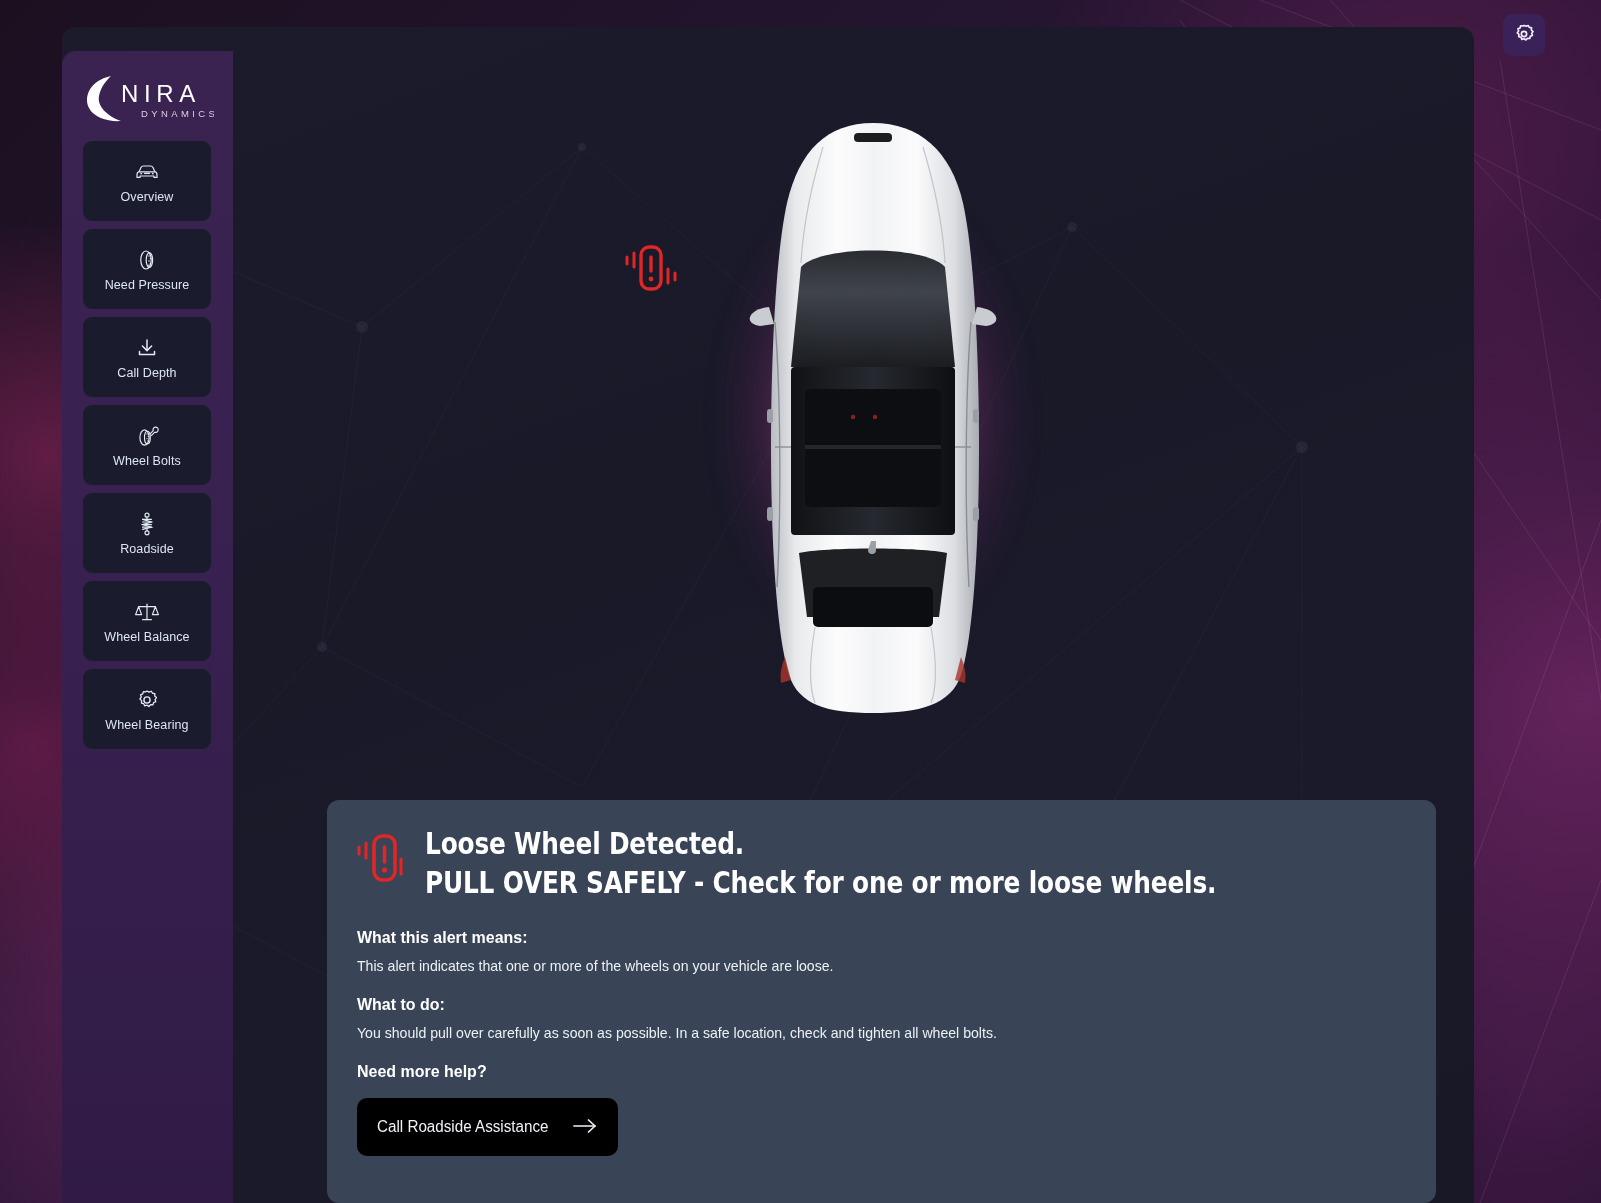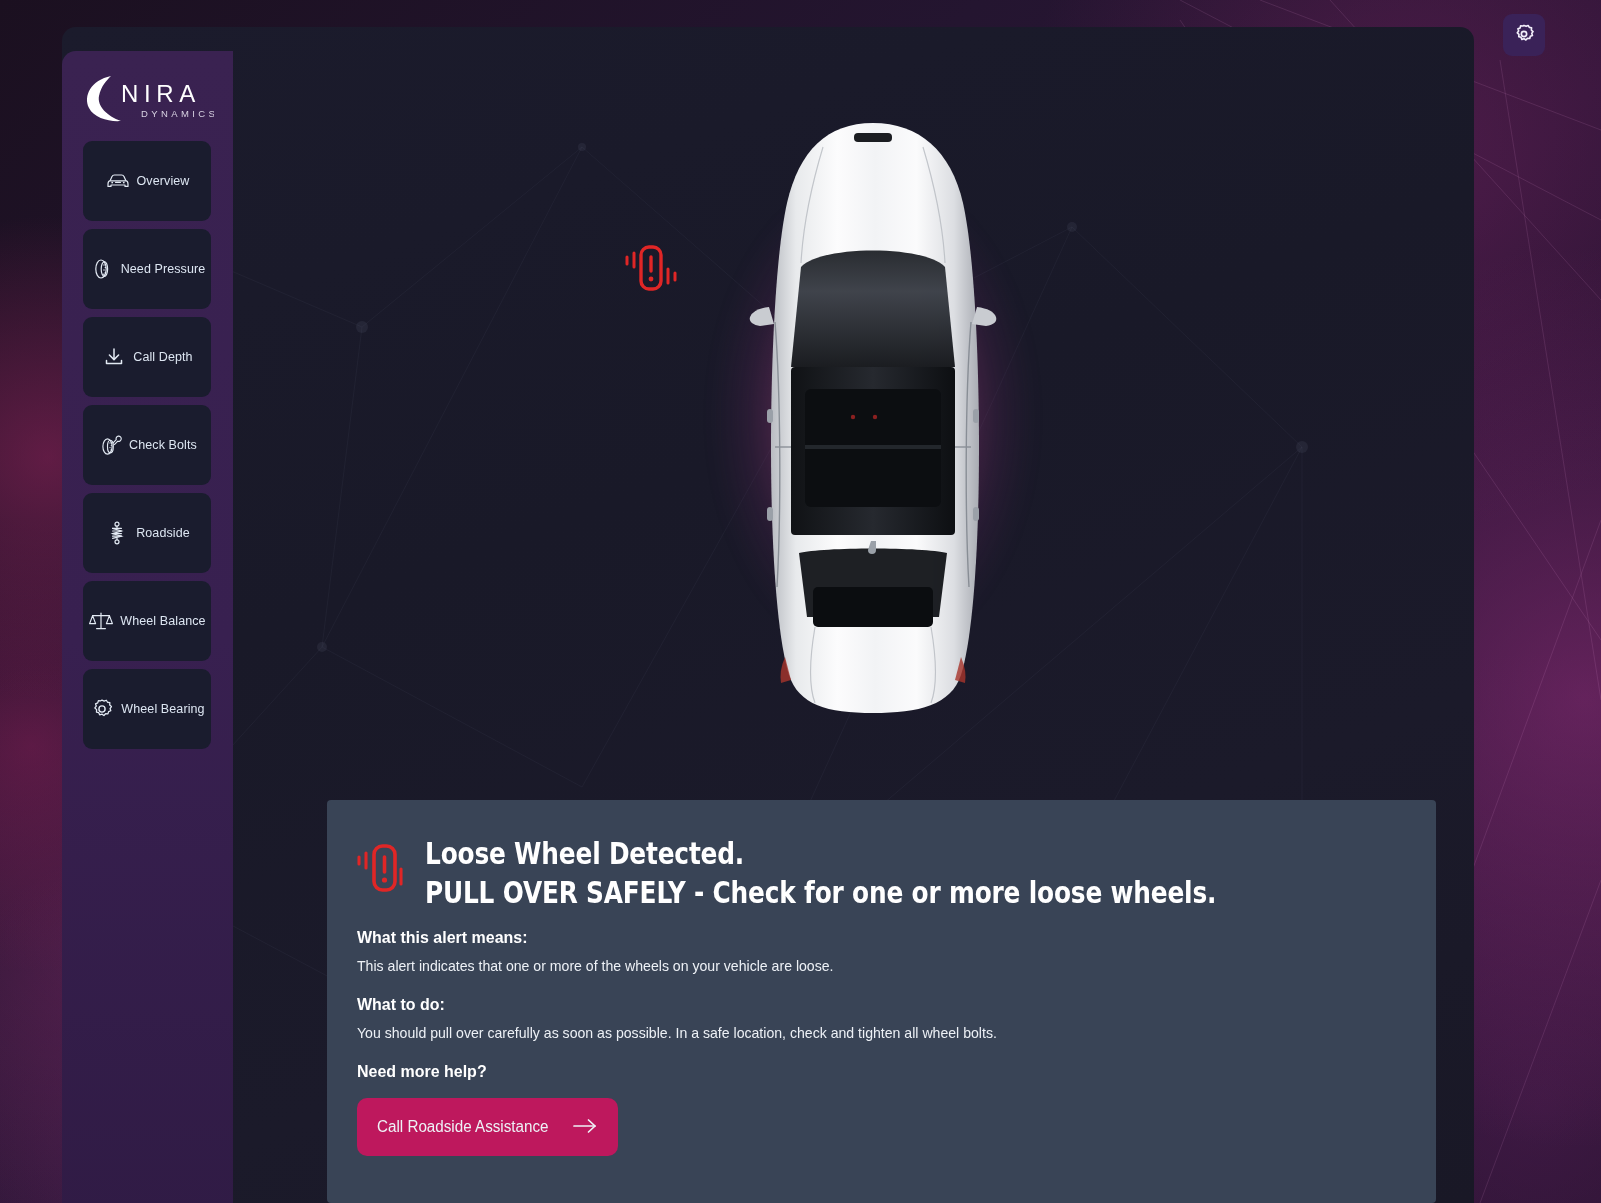--- a/index.html
+++ b/index.html
@@ -52,21 +52,21 @@
     margin-top: 24px;
   }
   #logo { position:absolute; left: 19px; top: 21px; width:133px; height:52px; }
 
   #nav { position:absolute; left: 21px; top: 90px; width: 128px; }
   .nav-item {
     width: 128px; height: 80px;
     margin-bottom: 8px;
     background: #1a1c2e;
     border-radius: 9px;
-    display: flex; flex-direction: row;
+    display: flex; flex-direction: column;
     align-items: center; justify-content: center;
     gap: 6px; cursor: pointer;
   }
   .nav-item .nav-icon { width:26px; height:26px; display:block; }
   .nav-item .nav-icon svg { width:100%; height:100%; display:block; }
   .nav-label {
     font-size: 12.5px; color: #dde6f2;
     letter-spacing:.1px; line-height:1;
     white-space: nowrap;
   }
@@ -112,23 +112,23 @@
     width: 58px; height: 58px; z-index: 6; cursor:pointer;
   }
   #wheel-warning svg { width:100%; height:100%; }
 
   
   #alert-panel {
     position: absolute;
     left: 327px; top: 800px;
     width: 1109px; height: 403px;
     background: #394456;
-    border-radius: 4px;
+    border-radius: 12px;
     z-index: 8;
-    padding: 34px 32px 0 30px;
+    padding: 24px 32px 0 30px;
   }
   #alert-head { display:flex; align-items:flex-start; gap: 18px; }
   #alert-head-icon { width: 50px; height: 58px; flex:0 0 auto; margin-top: 6px; }
   #alert-head-icon svg { width:100%; height:100%; }
   .alert-title {
     font-family: "Liberation Sans Narrow","DejaVu Sans Condensed","Liberation Sans", sans-serif;
     font-weight: 700;
     font-size: 30px;
     color: #ffffff;
     line-height: 1.30;
@@ -146,21 +146,21 @@
   }
   #means-head   { position:absolute; left:30px; top:128px; }
   #means-body   { position:absolute; left:30px; top:157px; }
   #todo-head    { position:absolute; left:30px; top:195px; }
   #todo-body    { position:absolute; left:30px; top:224px; }
   #help-head    { position:absolute; left:30px; top:262px; }
 
   #cta-btn {
     position:absolute; left:30px; top:298px;
     height:58px; padding: 0 20px;
-    background:#be185d; border:none; border-radius:10px;
+    background:#000000; border:none; border-radius:10px;
     display:flex; align-items:center; gap:14px;
     cursor:pointer;
   }
   #cta-label { font-size:16px; color:#eef2f7; white-space:nowrap;
                transform: scaleX(0.95); transform-origin:left center; }
   #cta-btn svg { width:26px; height:18px; flex:0 0 auto; }
 </style>
 </head>
 <body>
 
@@ -360,21 +360,21 @@
           <ellipse cx="13.4" cy="14.5" rx="2.9" ry="6.3"></ellipse>
           <g fill="#e3eaf4" stroke="none">
             <circle cx="13" cy="11" r="0.65"></circle>
               <circle cx="14.3" cy="13.3" r="0.65"></circle>
             <circle cx="13" cy="15.6" r="0.65"></circle>
               <circle cx="14.2" cy="17.7" r="0.65"></circle>
           </g>
           <path d="M15.6 11.4 L19.2 7.6 a2.6 2.6 0 1 1 1.6 1.6 l-3.7 3.7" stroke-linejoin="round"></path>
         </svg>
       </span>
-      <span class="nav-label">Check Bolts</span>
+      <span class="nav-label">Wheel Bolts</span>
     </div>
 
     <div class="nav-item">
       <span class="nav-icon">
         <svg viewBox="0 0 26 26" fill="none" stroke="#e3eaf4" stroke-width="1.2" stroke-linecap="round">
           <circle cx="13" cy="4.2" r="2"></circle>
           <circle cx="13" cy="21.8" r="2"></circle>
           <path d="M13 6.2 v1.6"></path>
             <path d="M13 18.4 v1.4"></path>
           <path d="M8.6 8.4 h8.8 M8.6 11 h8.8 M8.6 13.6 h8.8 M8.6 16.2 h8.8"></path>

